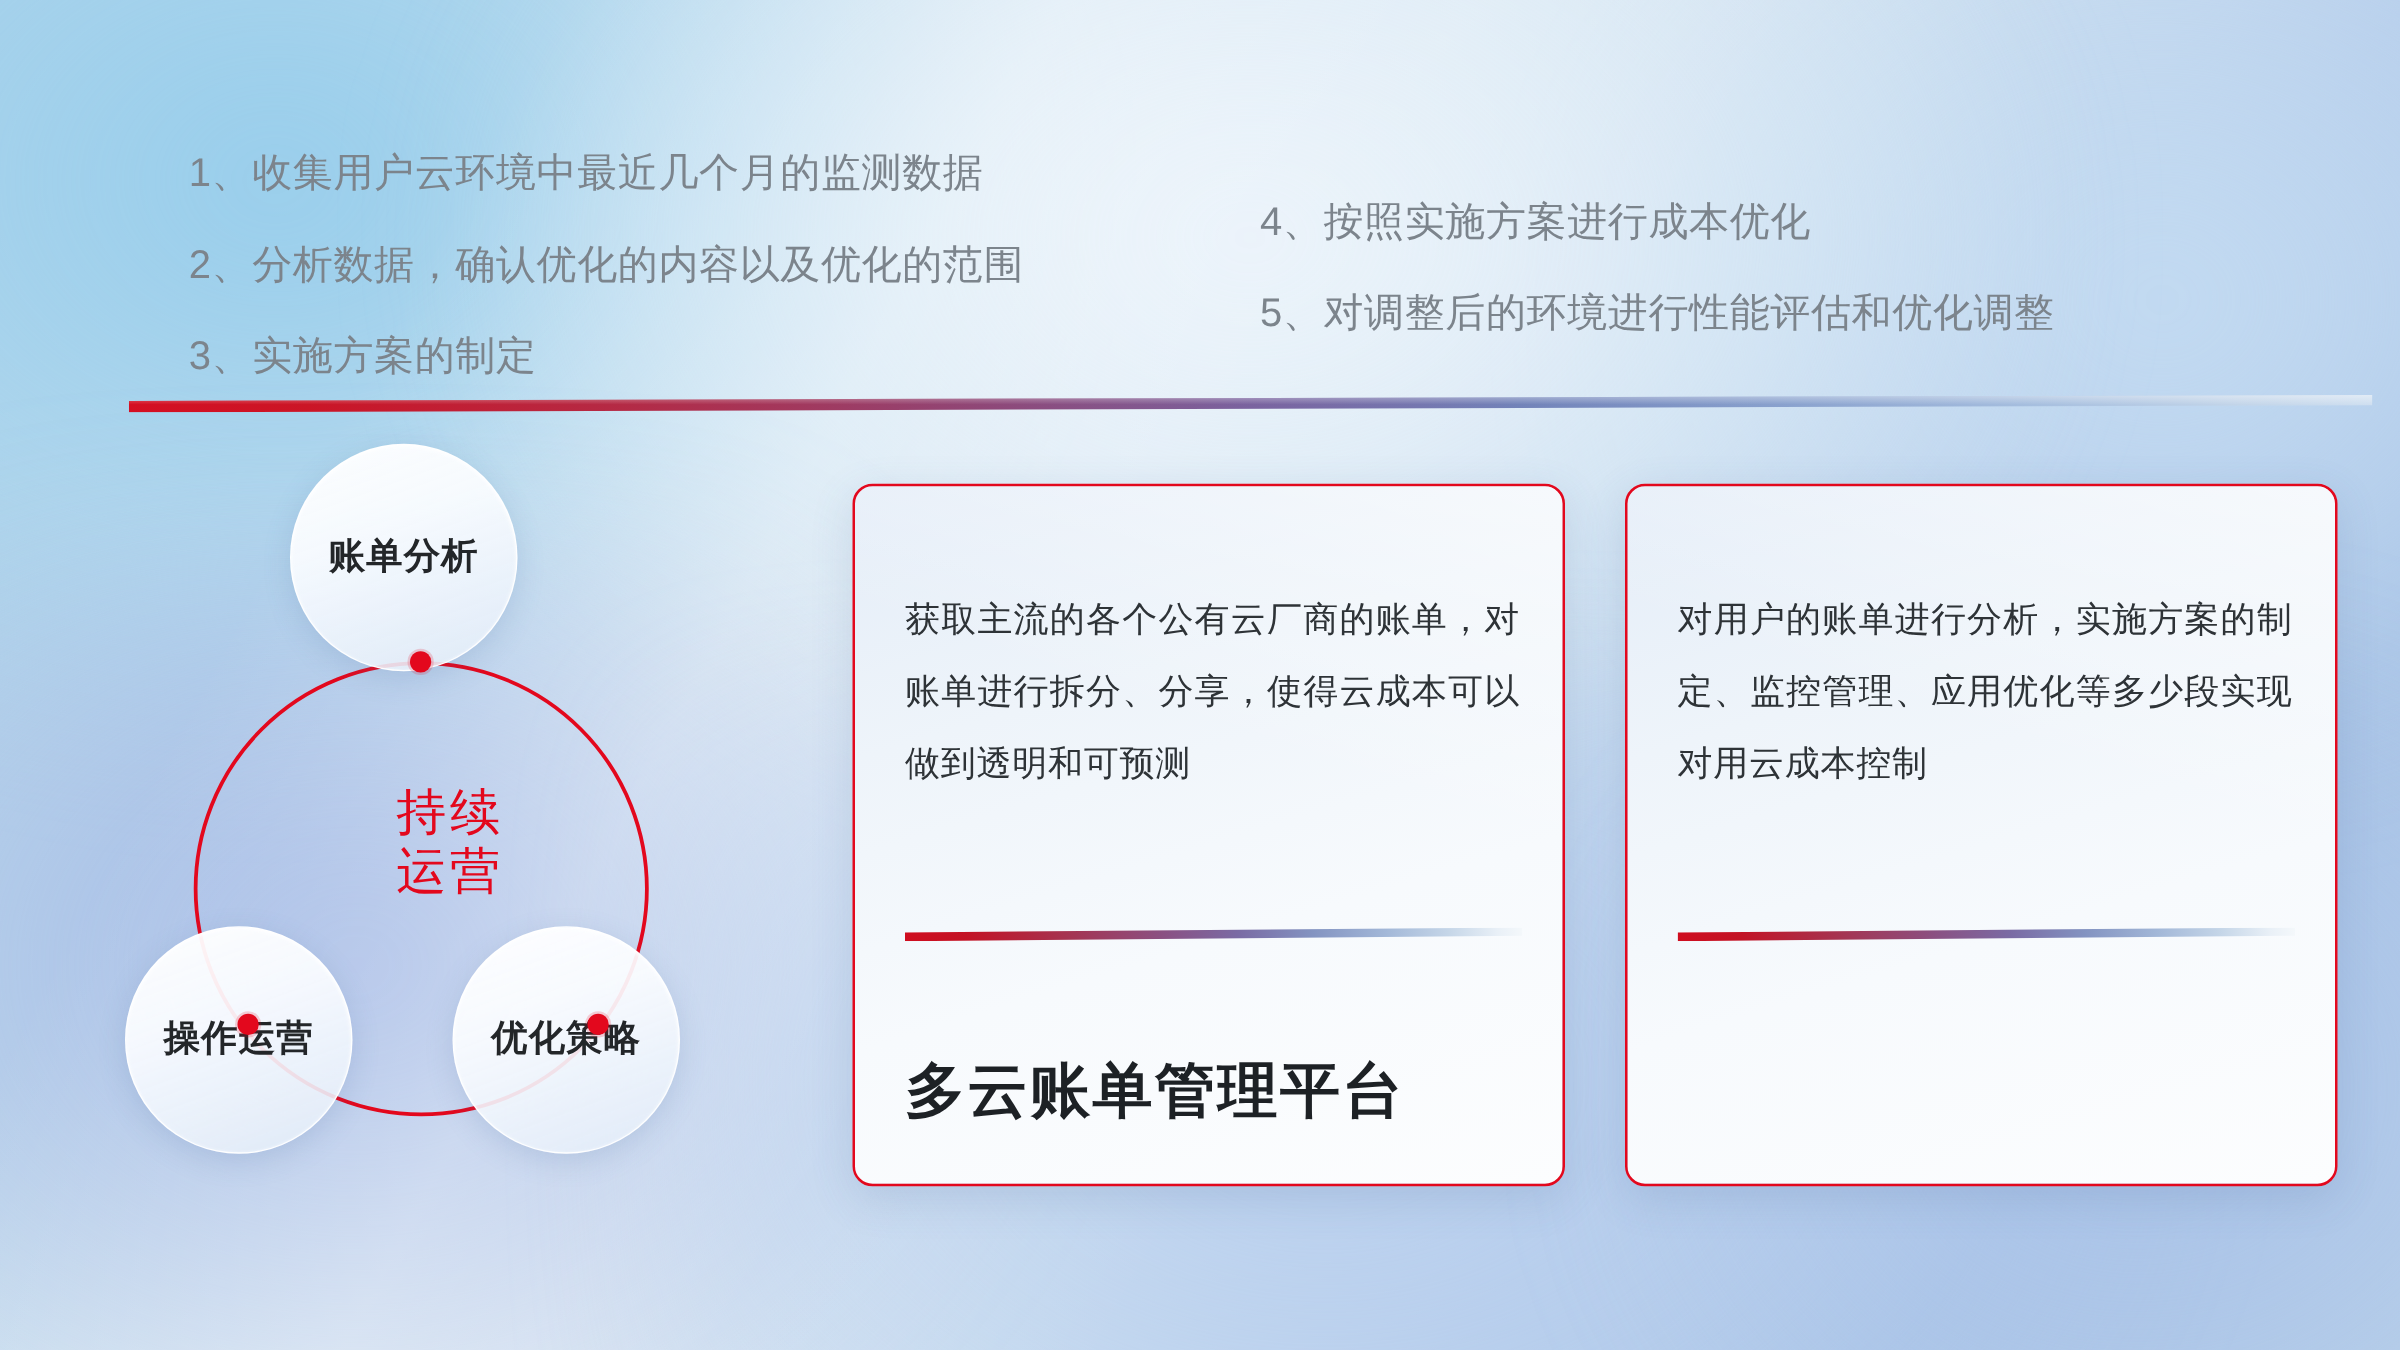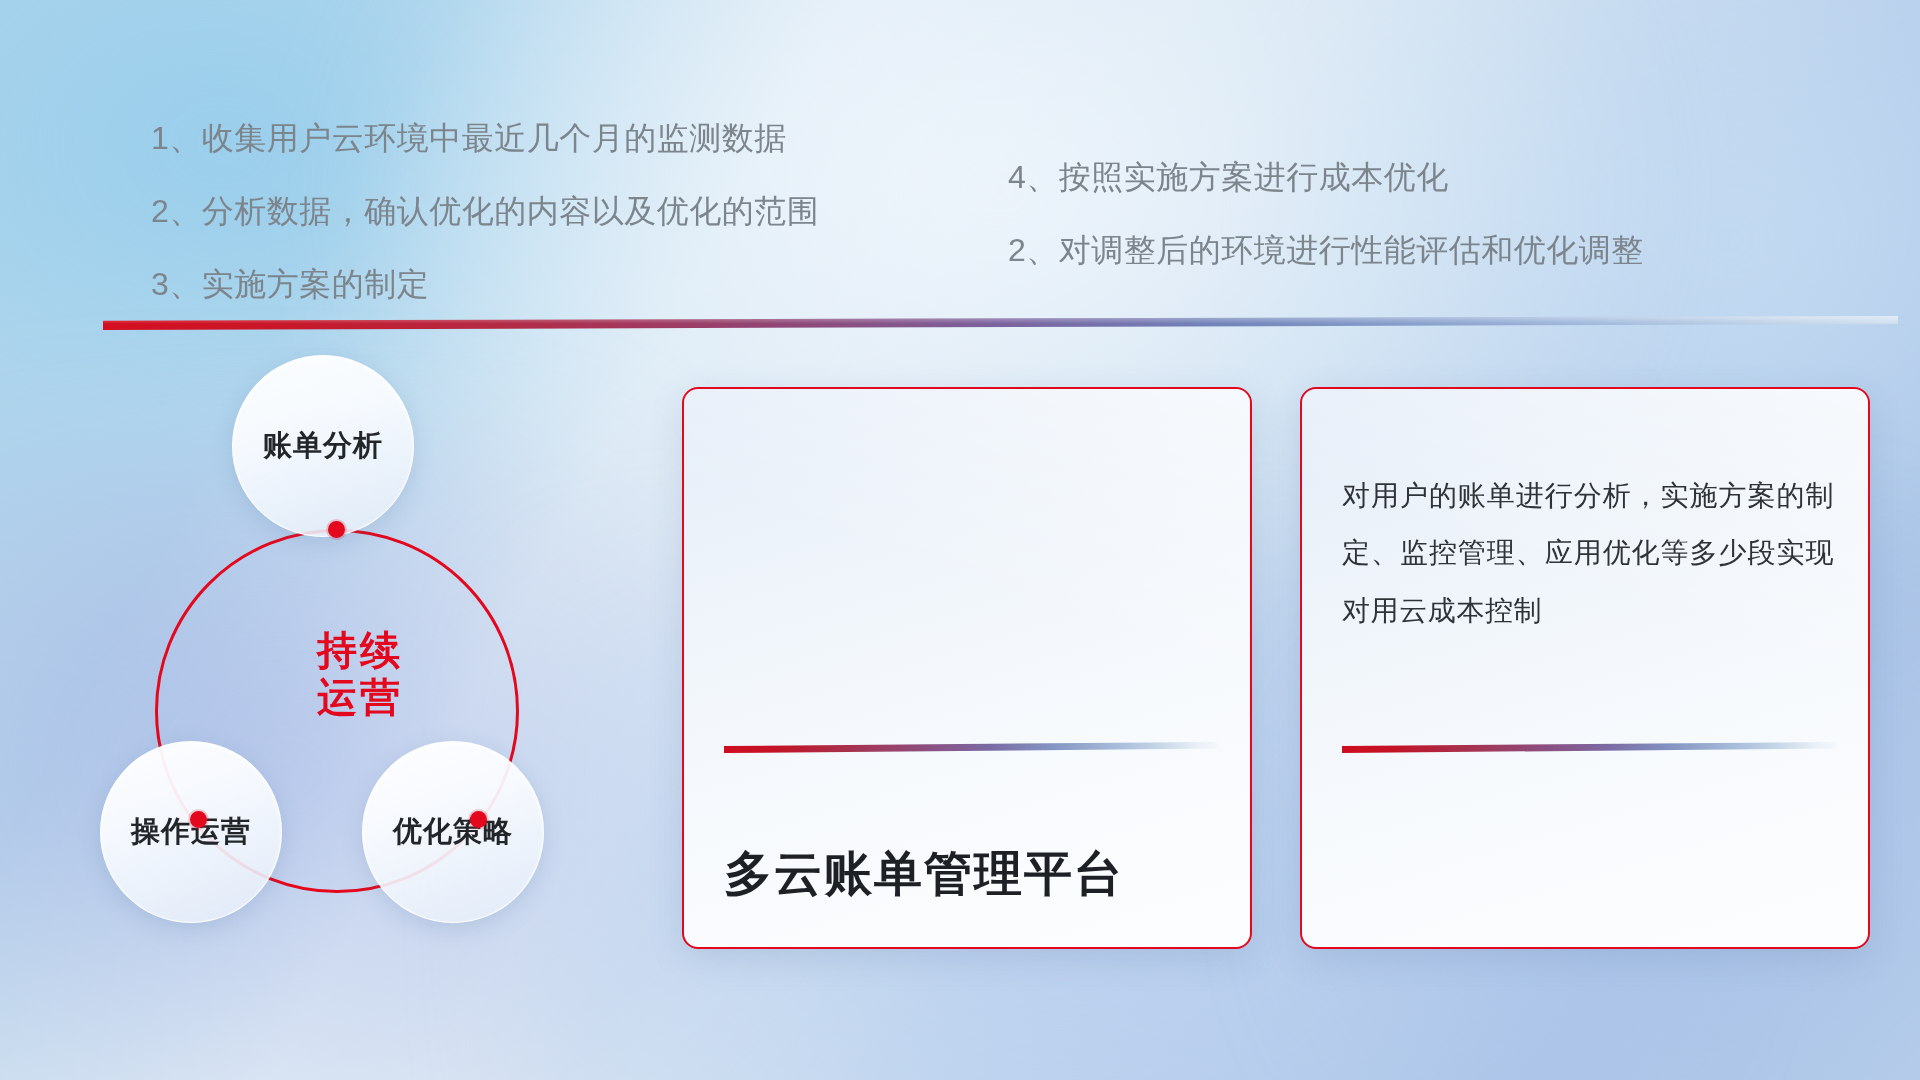--- a/index.html
+++ b/index.html
@@ -124,21 +124,21 @@
     background:#e3081d; z-index:5;
     box-shadow:0 0 0 2px rgba(227,8,29,.18);
   }
   #dot-top   { left:228px; top:166px; }
   #dot-left  { left:90px;  top:456px; }
   #dot-right { left:370px; top:456px; }
 
   #center-label{
     position:absolute; left:180px; top:272px; width:160px;
     text-align:center; z-index:6;
-    color:#e3081d; font-weight:bold; font-size:40px; line-height:1.18;
+    color:#e3081d; font-weight:normal; font-size:40px; line-height:1.18;
     letter-spacing:3px;
   }
 
   
   .card{
     position:absolute; top:387px; width:570px; height:562px;
     border:2.4px solid #e3081d;
     border-radius:16px;
     background:linear-gradient(163deg, #e4edf8 0%, #eef4fa 30%, #f7fafd 62%, #fcfdfe 100%);
     box-shadow:0 10px 34px rgba(70,100,150,.16);
@@ -189,21 +189,21 @@
 </div>
 
 <ul class="bullets" id="bullets-left">
   <li>1、收集用户云环境中最近几个月的监测数据</li>
   <li>2、分析数据，确认优化的内容以及优化的范围</li>
   <li>3、实施方案的制定</li>
 </ul>
 
 <ul class="bullets" id="bullets-right">
   <li>4、按照实施方案进行成本优化</li>
-  <li>2、对调整后的环境进行性能评估和优化调整</li>
+  <li>5、对调整后的环境进行性能评估和优化调整</li>
 </ul>
 
 <div id="main-divider">
   <div class="bar"></div>
   <div class="gloss"></div>
 </div>
 
 <div id="venn">
 
   <div id="ring"></div>
@@ -227,20 +227,21 @@
     <span>优化</span>
     <span>策略</span>
   </div>
 
   <div class="dot" id="dot-top"></div>
   <div class="dot" id="dot-left"></div>
   <div class="dot" id="dot-right"></div>
 </div>
 
 <div class="card" id="card-1">
+  <div class="card-body">获取主流的各个公有云厂商的账单，对账单进行拆分、分享，使得云成本可以做到透明和可预测</div>
   <div class="card-sep">
     <div class="bar"></div>
   </div>
   <div class="card-title">多云账单管理平台</div>
 </div>
 
 <div class="card" id="card-2">
   <div class="card-body">对用户的账单进行分析，实施方案的制定、监控管理、应用优化等多少段实现对用云成本控制</div>
   <div class="card-sep">
     <div class="bar"></div>

